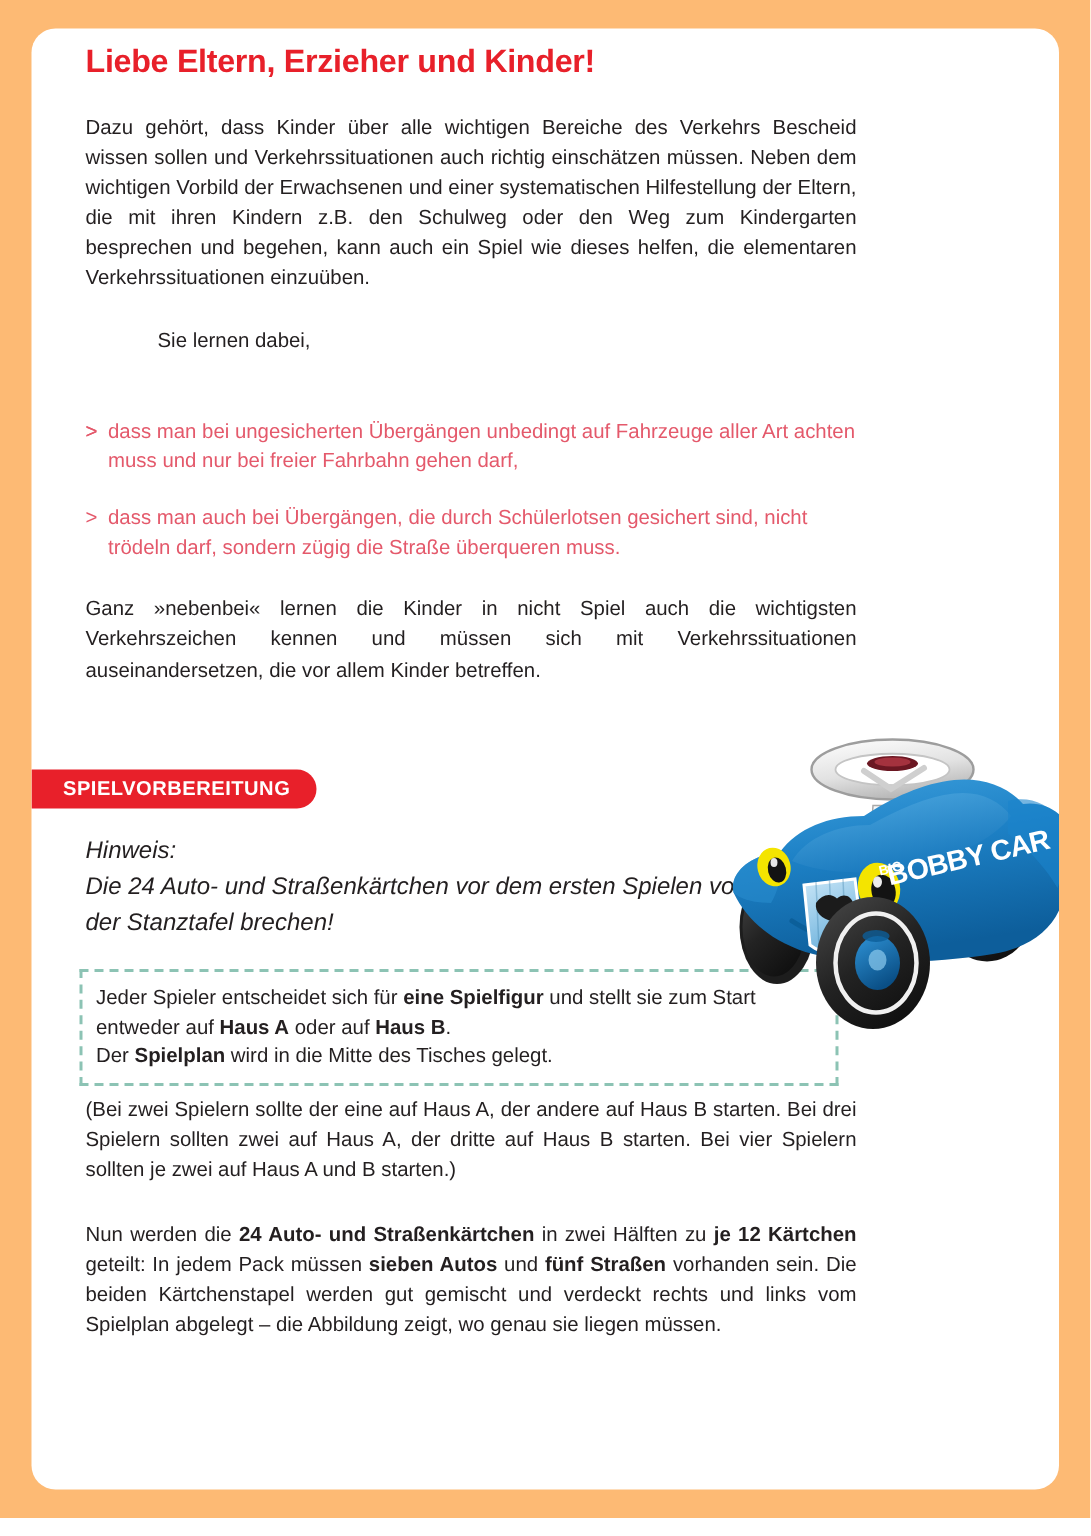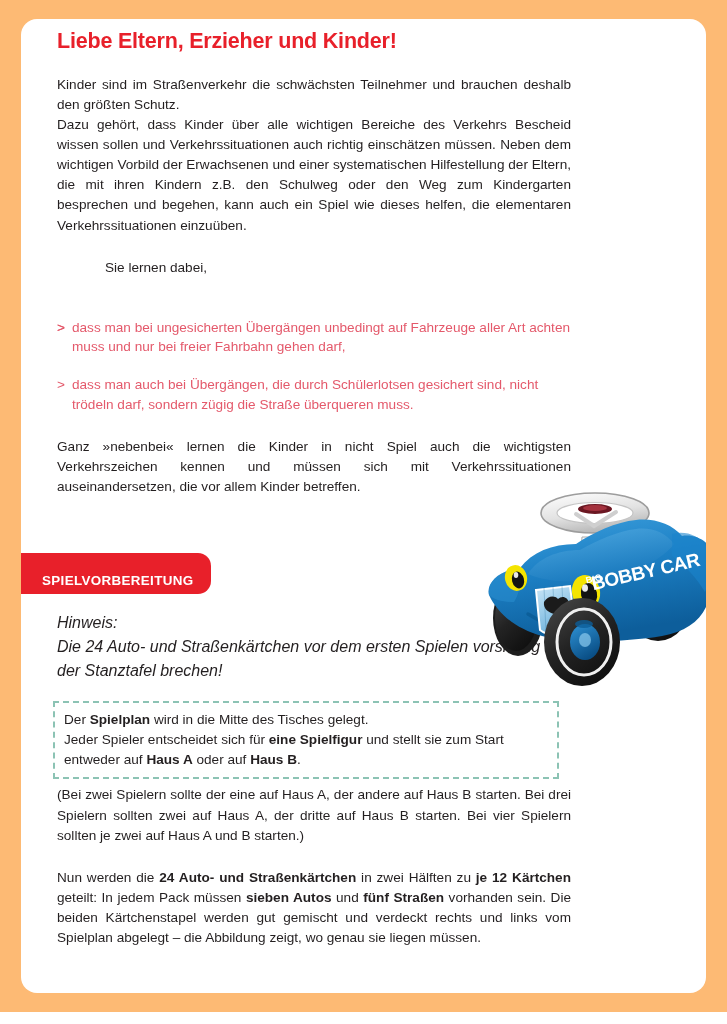--- a/index.html
+++ b/index.html
@@ -90,21 +90,21 @@
     margin-left: -36px;
     width: 260px;
   }
   .section-badge {
     display: inline-block;
     background: #e8202a;
     color: #ffffff;
     font-size: 13.4px;
     font-weight: bold;
     letter-spacing: 0.35px;
-    padding: 20px 17px 6px 21px;
+    padding: 5px 17px 6px 21px;
     border-top-right-radius: 13px;
     border-bottom-right-radius: 13px;
   }
 
   
   p.hinweis {
     margin: 0;
     font-style: italic;
     font-size: 16px;
     line-height: 1.5;
@@ -143,21 +143,20 @@
 </head>
 <body>
 
 <div id="page">
   <div id="inner-card">
 
     <div id="content">
 
       <h1 id="doc-title">Liebe Eltern, Erzieher und Kinder!</h1>
 
-      <p class="body-par">Kinder sind im Straßenverkehr die schwächsten Teilnehmer und brauchen deshalb den größten Schutz.</p>
       <p class="body-par">Dazu gehört, dass Kinder über alle wichtigen Bereiche des Verkehrs Bescheid wissen sollen und Verkehrssituationen auch richtig einschätzen müssen. Neben dem wichtigen Vorbild der Erwachsenen und einer systematischen Hilfestellung der Eltern, die mit ihren Kindern z.B. den Schulweg oder den Weg zum Kindergarten besprechen und begehen, kann auch ein Spiel wie dieses helfen, die elementaren Verkehrssituationen einzuüben.</p>
 
       <div class="gap-md"></div>
 
       <p class="body-par ragged">Sie lernen dabei,</p>
 
       <div class="gap-md"></div>
 
       <ul class="redlist">
         <li>
@@ -184,22 +183,22 @@
       </div>
 
       <div style="height:17px"></div>
 
       <p class="hinweis">Hinweis:</p>
       <p class="hinweis">Die 24 Auto- und Straßenkärtchen vor dem ersten Spielen vorsichtig aus der Stanztafel brechen!</p>
 
       <div style="height:18px"></div>
 
       <div id="dashed-box">
+        <p><span>Jeder Spieler entscheidet sich für </span><b>eine Spielfigur</b><span> und stellt sie zum Start entweder auf </span><b>Haus A</b><span> oder auf </span><b>Haus B</b><span>.</span></p>
         <p><span>Der </span><b>Spielplan</b><span> wird in die Mitte des Tisches gelegt.</span></p>
-        <p><span>Jeder Spieler entscheidet sich für </span><b>eine Spielfigur</b><span> und stellt sie zum Start entweder auf </span><b>Haus A</b><span> oder auf </span><b>Haus B</b><span>.</span></p>
       </div>
 
       <div style="height:6px"></div>
 
       <p class="body-par">(Bei zwei Spielern sollte der eine auf Haus A, der andere auf Haus B starten. Bei drei Spielern sollten zwei auf Haus A, der dritte auf Haus B starten. Bei vier Spielern sollten je zwei auf Haus A und B starten.)</p>
 
       <div class="gap-md"></div>
 
       <p class="body-par"><span>Nun werden die </span><b>24 Auto- und Straßenkärtchen</b><span> in zwei Hälften zu </span><b>je 12 Kärtchen</b><span> geteilt: In jedem Pack müssen </span><b>sieben Autos</b><span> und </span><b>fünf Straßen</b><span> vorhanden sein. Die beiden Kärtchenstapel werden gut gemischt und verdeckt rechts und links vom Spielplan abgelegt – die Abbildung zeigt, wo genau sie liegen müssen.</span></p>
 

